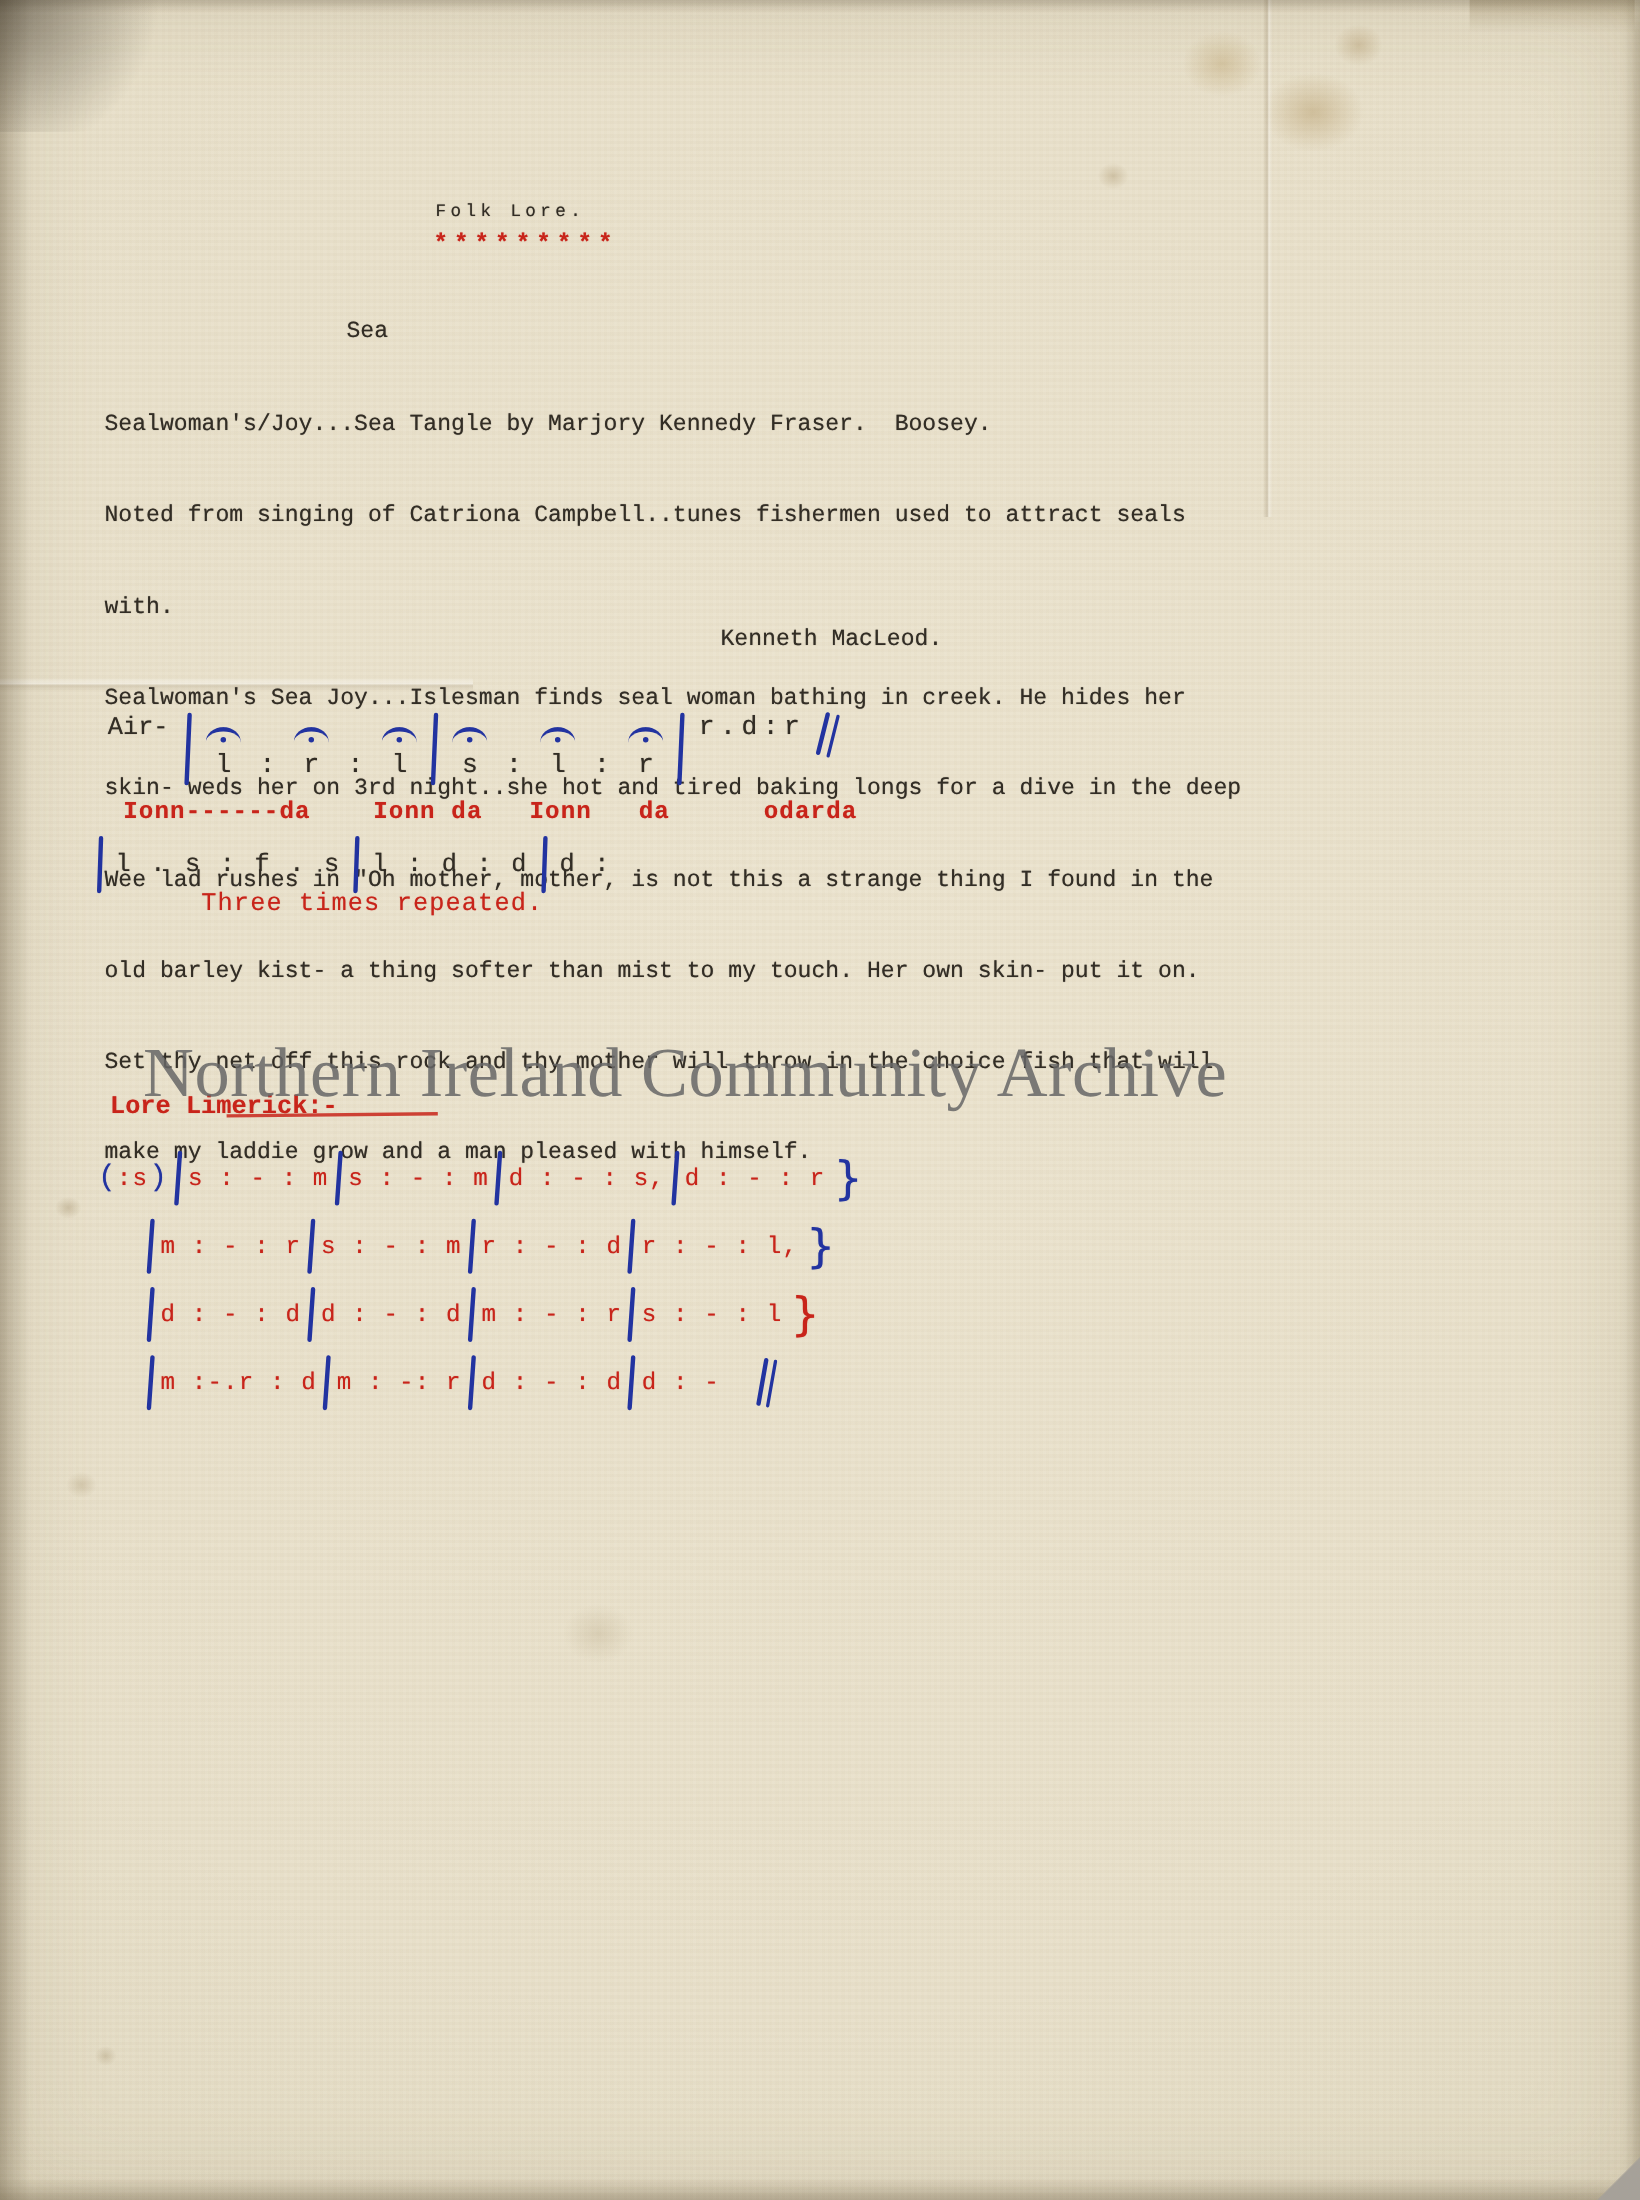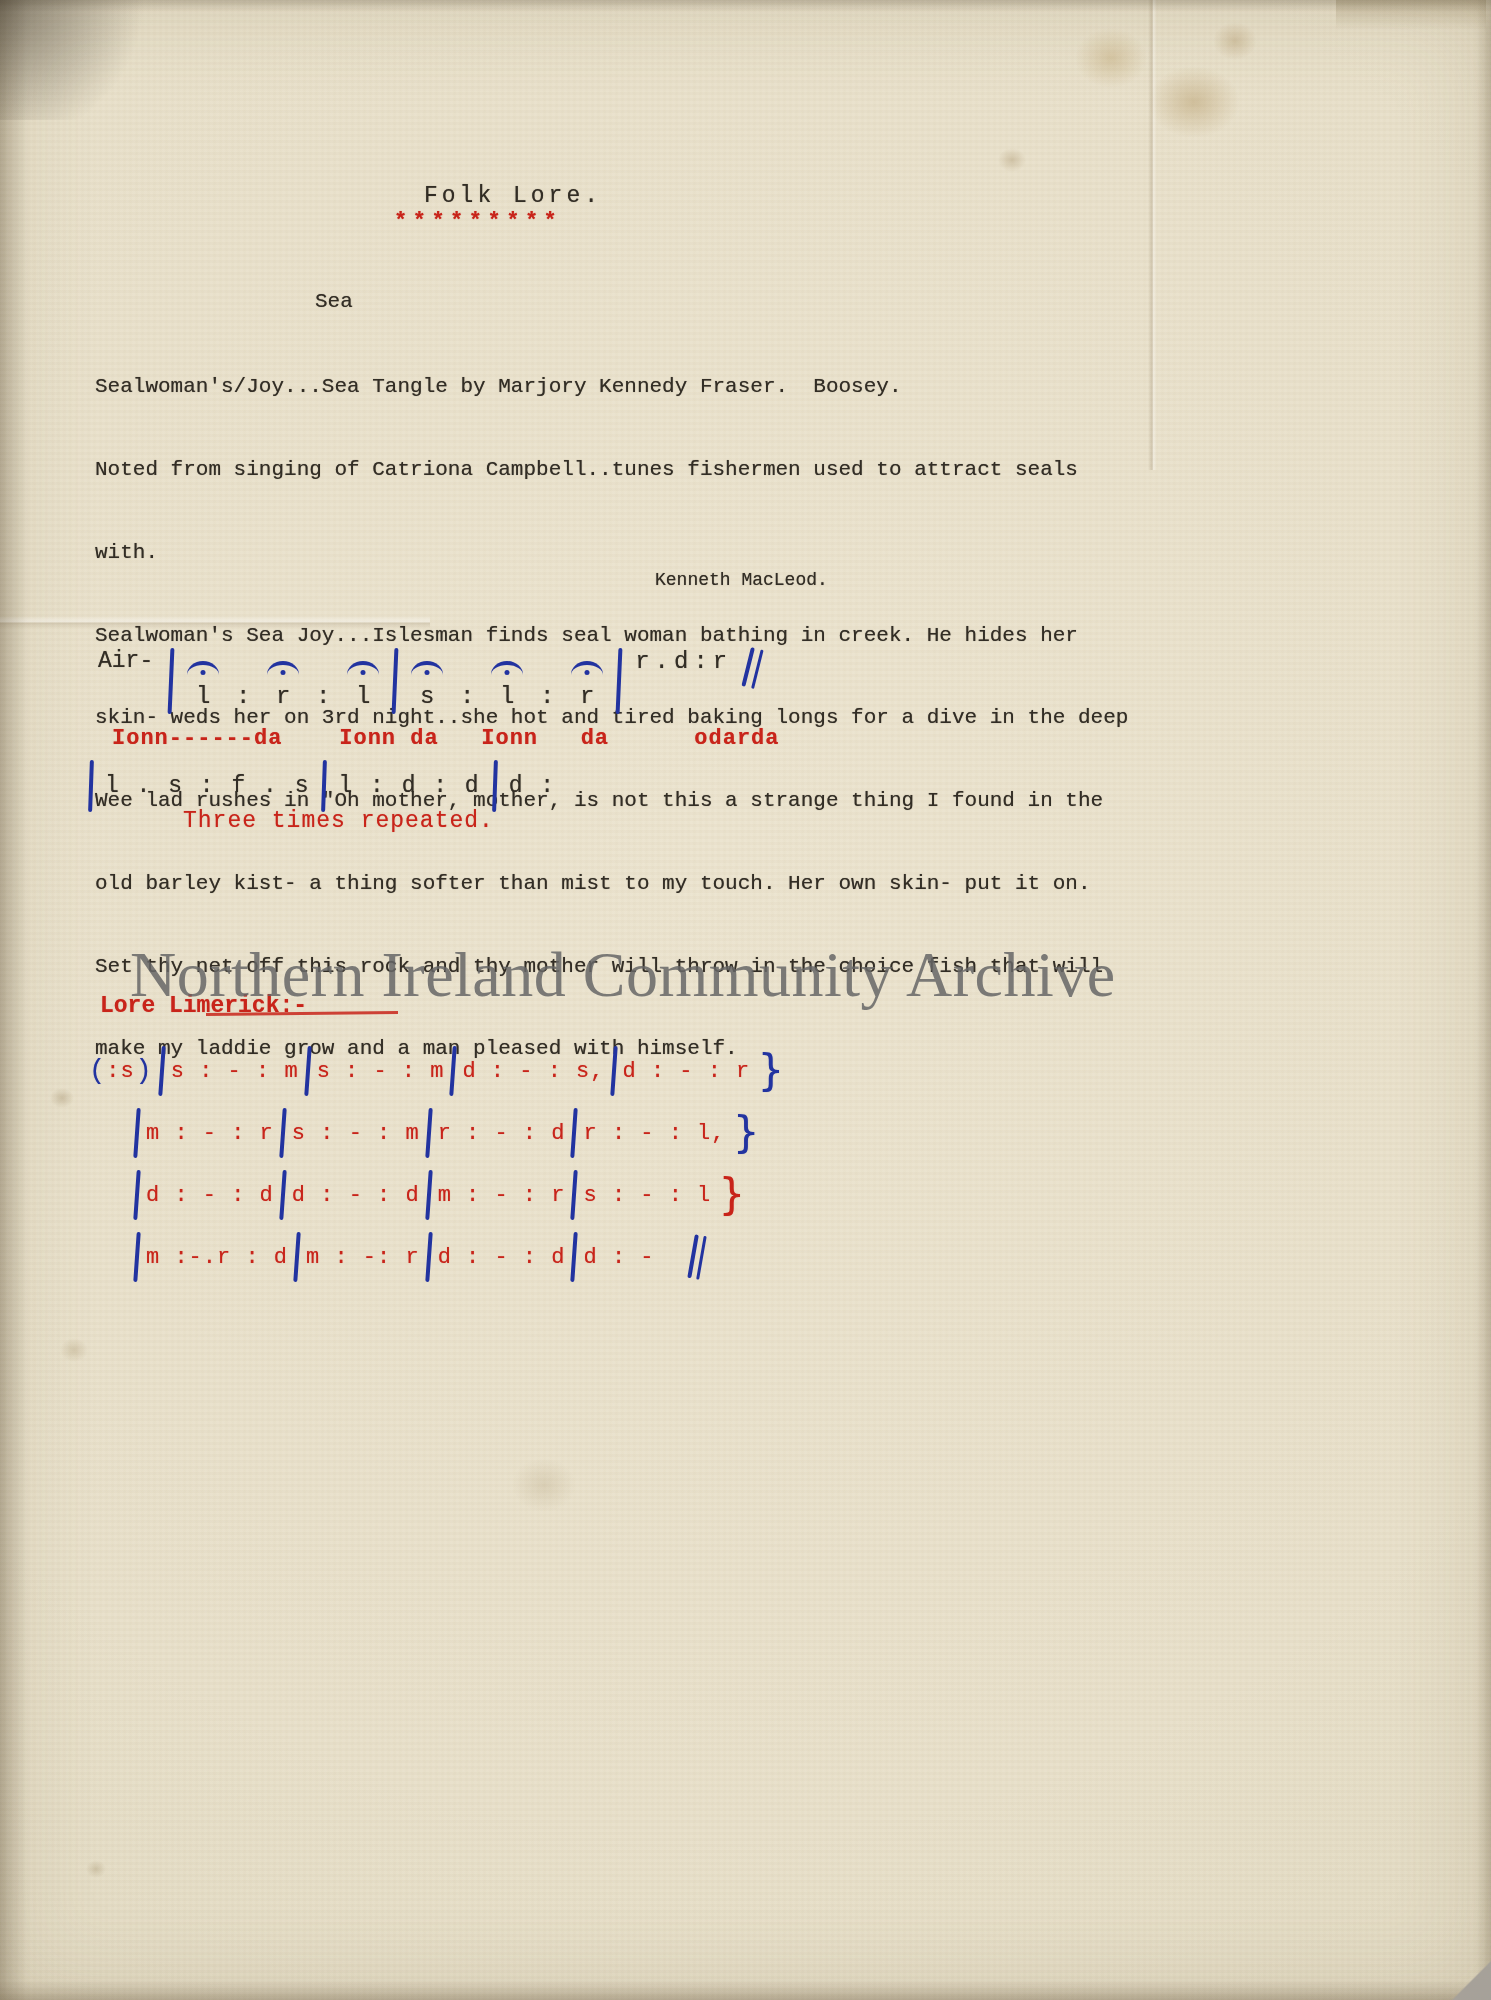--- a/index.html
+++ b/index.html
@@ -10,25 +10,25 @@
     box-shadow:inset 0 0 90px rgba(130,112,78,.22), inset 0 0 10px rgba(100,88,60,.14);}
   .texture{position:absolute;inset:0;
     background:repeating-linear-gradient(0deg, rgba(255,255,255,.022) 0 3px, rgba(120,100,60,.022) 3px 6px),
                repeating-linear-gradient(90deg, rgba(255,255,255,.016) 0 3px, rgba(120,100,60,.016) 3px 6px);}
   .abs{position:absolute;}
   .tw{position:absolute;color:#322d25;white-space:pre;
       text-shadow:0 0 .8px rgba(50,45,35,.65);}
   .red{color:#c8241a;text-shadow:0 0 .8px rgba(200,36,26,.55);}
   .blue{color:#2233a0;text-shadow:0 0 .8px rgba(34,51,160,.5);}
 
-  #title{left:396px;top:183px;font-size:23px;letter-spacing:4px;margin-left:28px;}
+  #title{left:396px;top:183px;font-size:16px;letter-spacing:4px;}
   #stars{left:394px;top:209px;font-size:22px;letter-spacing:5.5px;font-weight:bold;}
   #insert-sea{left:315px;top:290px;font-size:21px;}
   #body{left:95px;top:318px;font-size:21px;line-height:27.6px;}
-  #attribution{left:655px;top:570px;font-size:18px;}
+  #attribution{left:655px;top:570px;font-size:21px;}
 
   
   #air-line1{left:98px;top:648px;height:76px;display:flex;align-items:flex-start;}
   .air-label{font-size:23px;color:#322d25;margin:0 6px 10px 0;text-shadow:0 0 .8px rgba(50,45,35,.65);}
   .abar{width:4px;height:66px;background:#2233a0;border-radius:2px;transform:rotate(2.5deg);margin:0 10px 2px 10px;}
   .ncell{display:flex;flex-direction:column;justify-content:flex-end;align-items:center;height:62px;width:36px;margin:0 2px;}
   .arc{width:32px;height:14px;border-top:4px solid #2233a0;border-radius:16px 16px 0 0 / 14px 14px 0 0;position:relative;margin-bottom:5px;}
   .arc::after{content:"";position:absolute;left:50%;top:5px;transform:translateX(-50%);width:5px;height:5px;border-radius:50%;background:#2233a0;}
   .note{font-size:24px;line-height:26px;color:#322d25;text-shadow:0 0 .8px rgba(50,45,35,.65);}
   .m3{font-size:24px;letter-spacing:5px;color:#322d25;margin:0 4px 6px 4px;text-shadow:0 0 .8px rgba(50,45,35,.65);}

